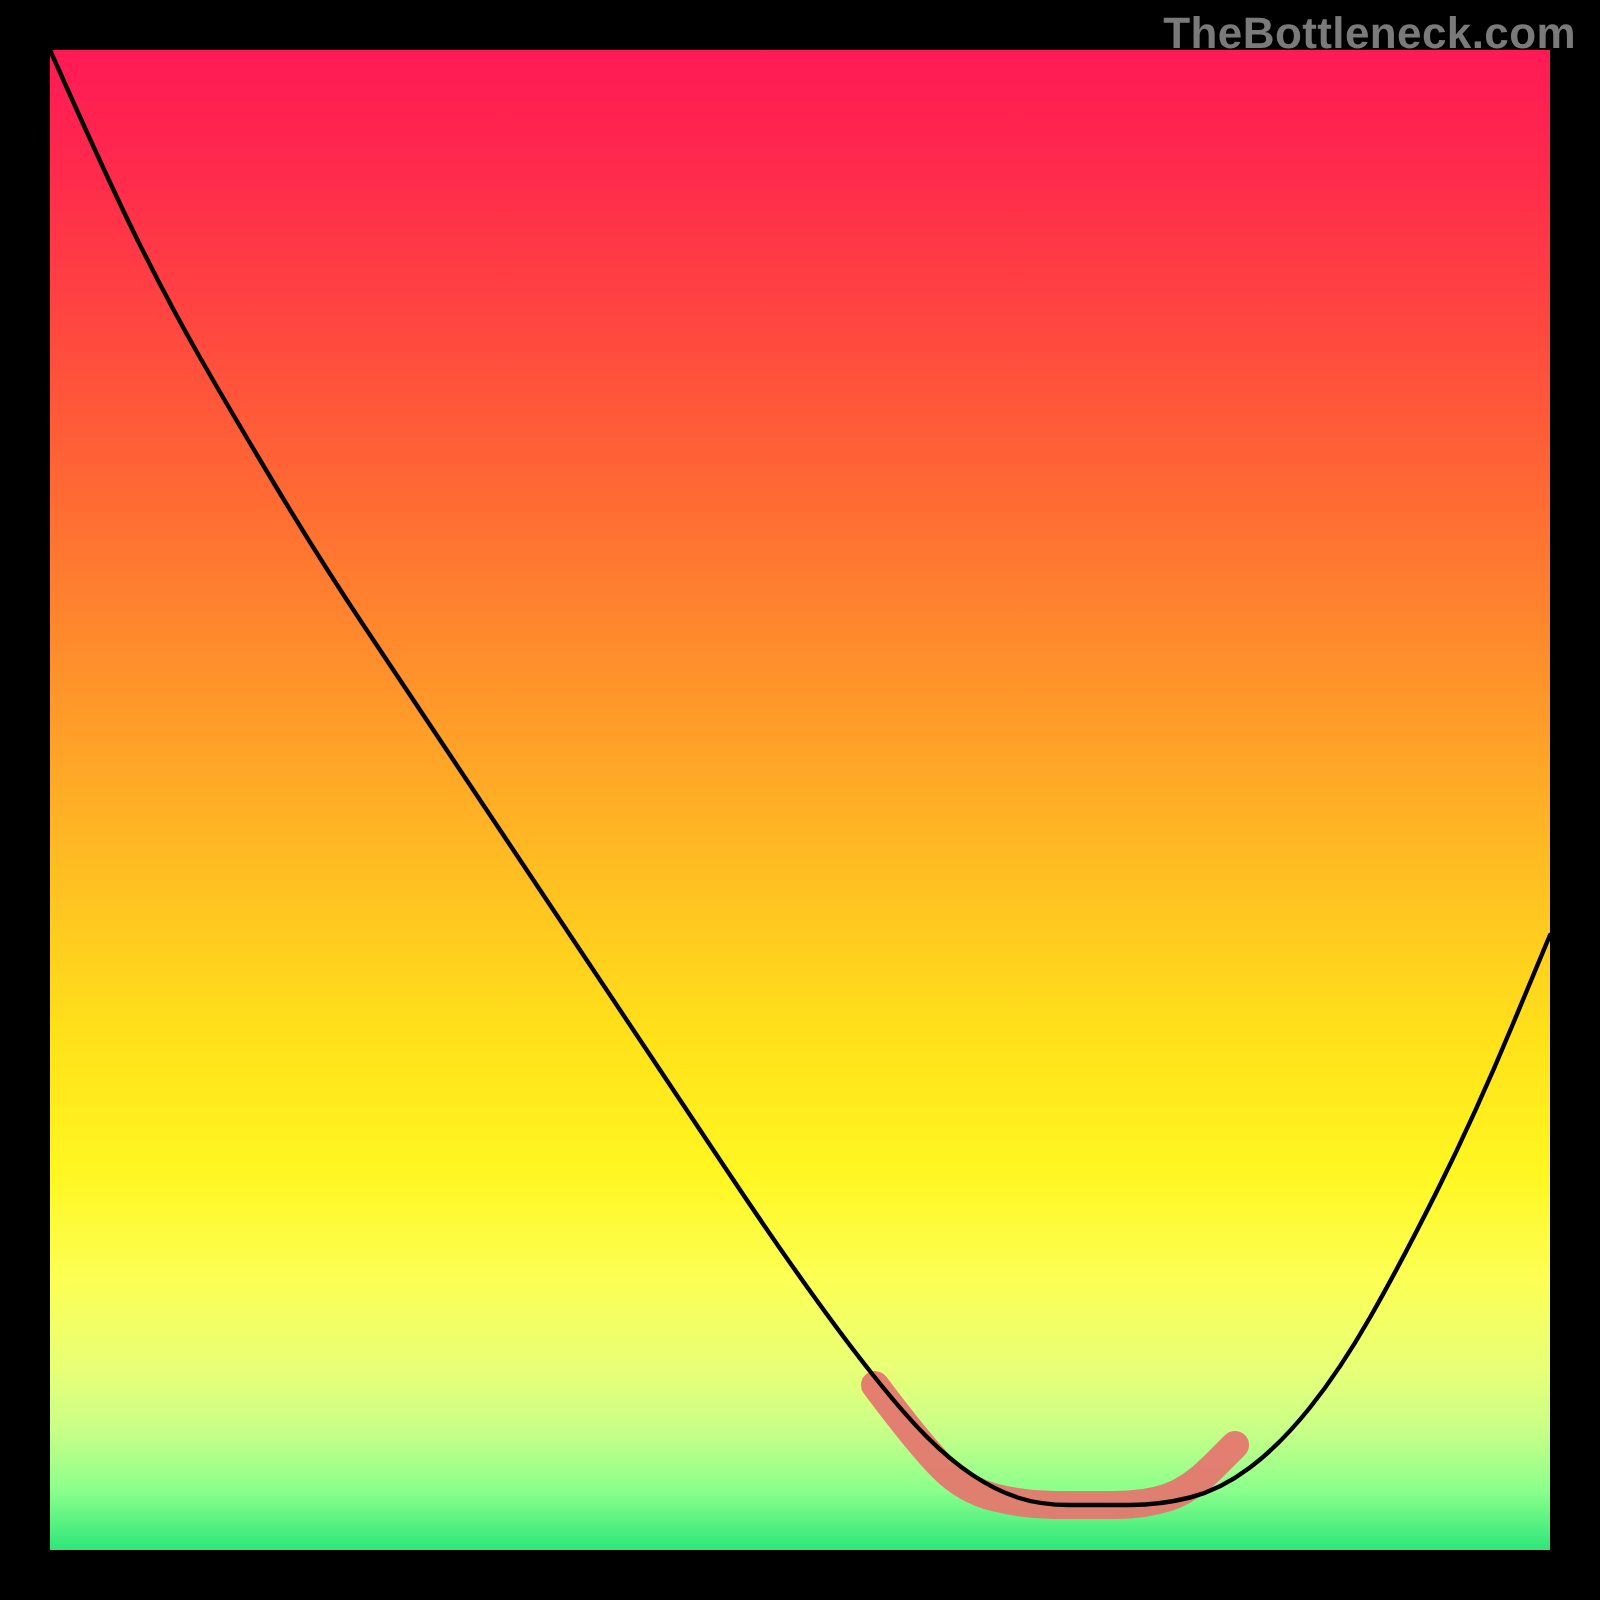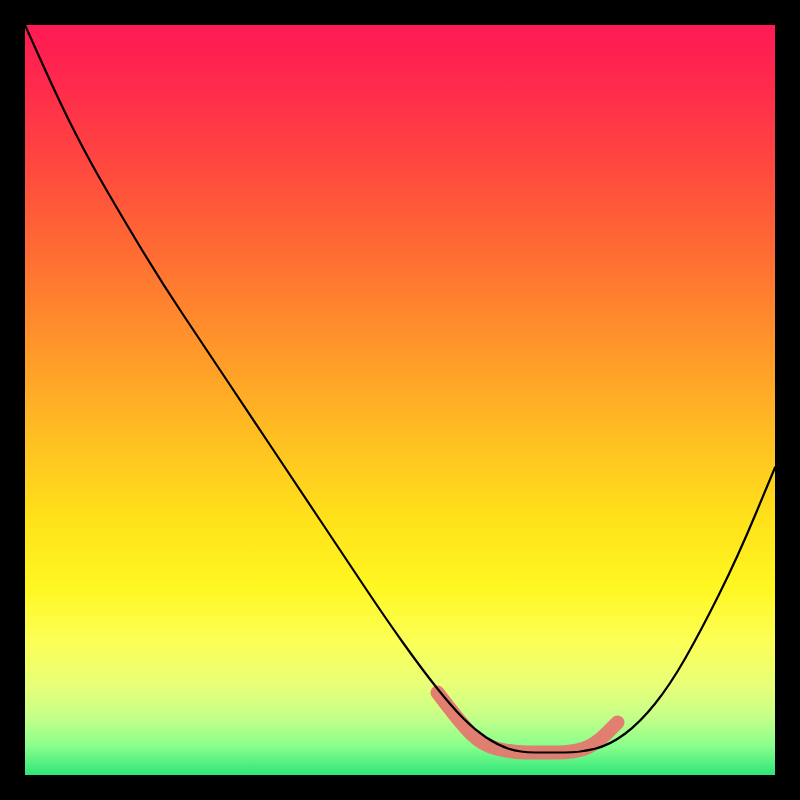--- a/index.html
+++ b/index.html
@@ -69,20 +69,21 @@
     stroke-width: 14;
     stroke-linecap: round;
     stroke-linejoin: round;
     opacity: 0.95;
   }
 </style>
 </head>
 <body>
 
 <div class="stage">
+  <div class="watermark">TheBottleneck.com</div>
 
   <div class="plot-area">
     <svg class="overlay" viewBox="0 0 750 750" preserveAspectRatio="none">
       <path id="pink-band" class="pink-band" d="M 412.50000000000006 667.5 Q 434.99999999999994 697.5 446.25 708.75 Q 457.5 720 472.5 723.75 Q 487.5 727.5 502.5 727.5 Q 517.5 727.5 532.5 727.5 Q 547.5 727.5 558.75 723.75 Q 570 720 581.25 708.75 L 592.5 697.5"></path>
       <path id="curve" class="curve" d="M 0 0 Q 30 67.5 45 97.5 Q 60 127.50000000000001 75 153.75 Q 90 180 112.5 217.5 Q 135 255.00000000000003 157.5 288.75 Q 180 322.5 202.5 356.25 Q 225 390 247.5 423.75 Q 270 457.5 292.5 491.25 Q 315 525 337.5 558.75 Q 360 592.5 378.75 618.75 Q 397.5 645 412.5 663.75 Q 427.49999999999994 682.5 438.75 693.75 Q 450 705 461.25 712.5 Q 472.5 720 483.75 723.75 Q 495 727.5 510 727.5 Q 525 727.5 540 727.5 Q 555 727.5 570 723.75 Q 585 720 600 708.75 Q 615 697.5 630 678.75 Q 645 660 660 633.75 Q 675 607.5 693.75 570 Q 712.5 532.5 731.25 487.5 L 750 442.5"></path>
     </svg>
   </div>
 </div>
 
 </body></html>

